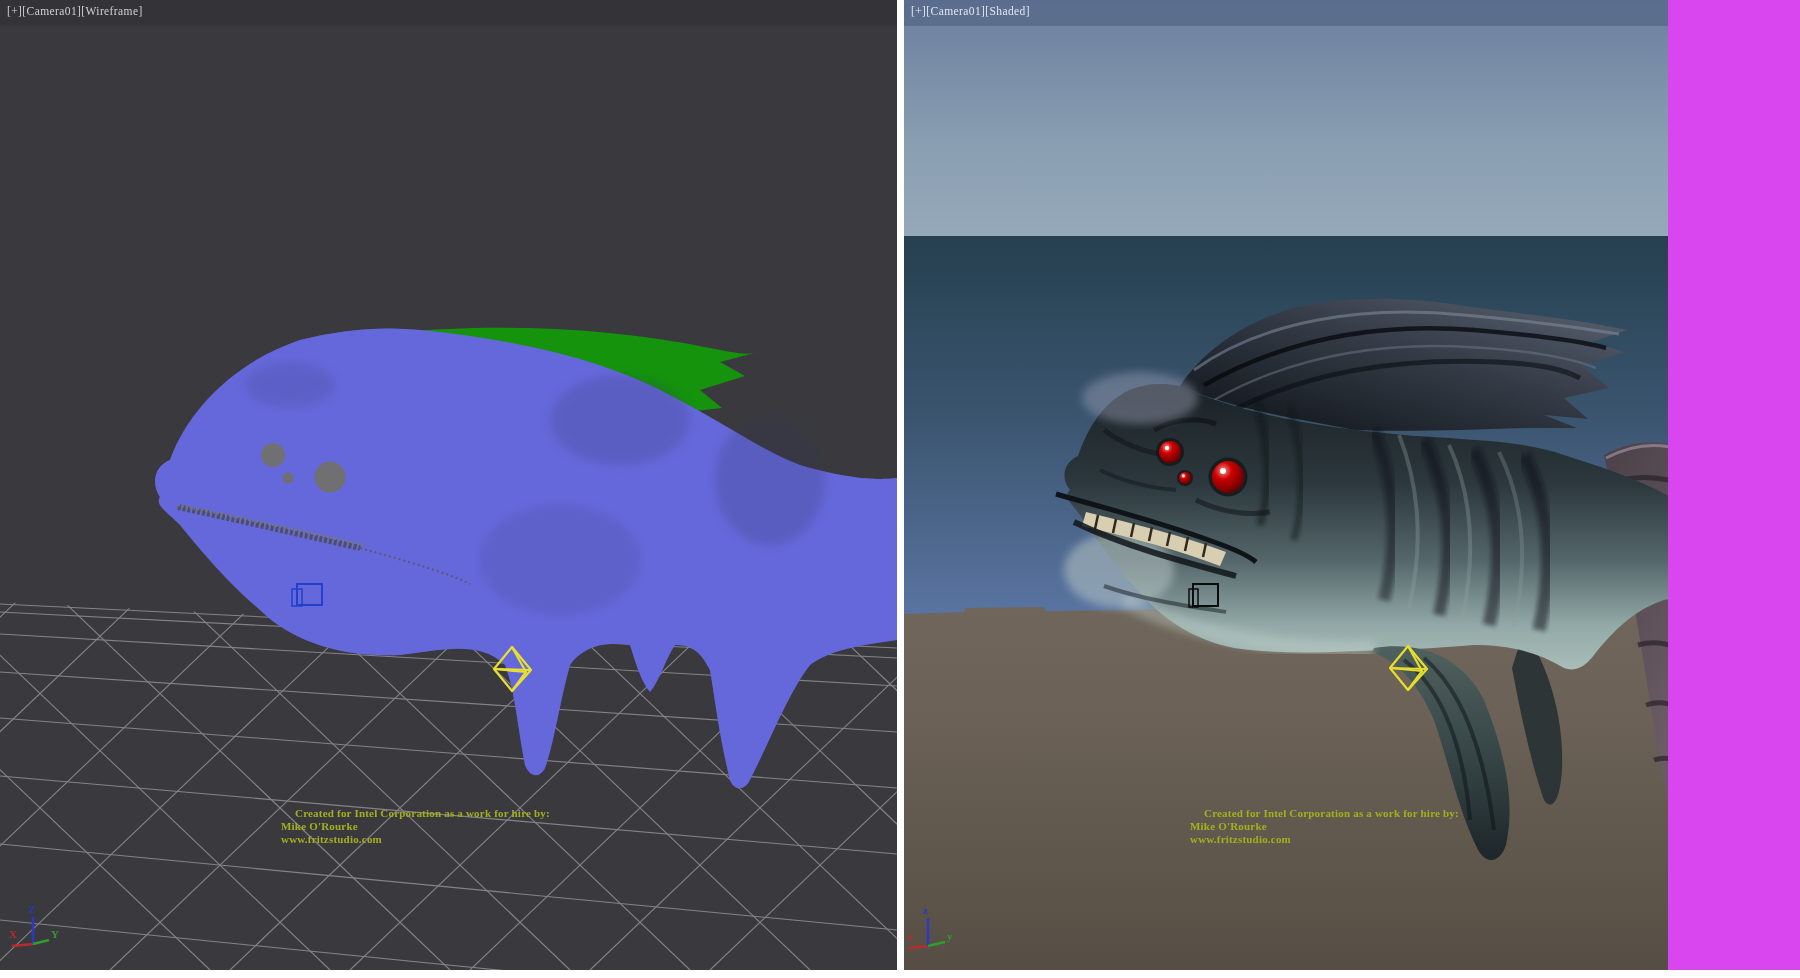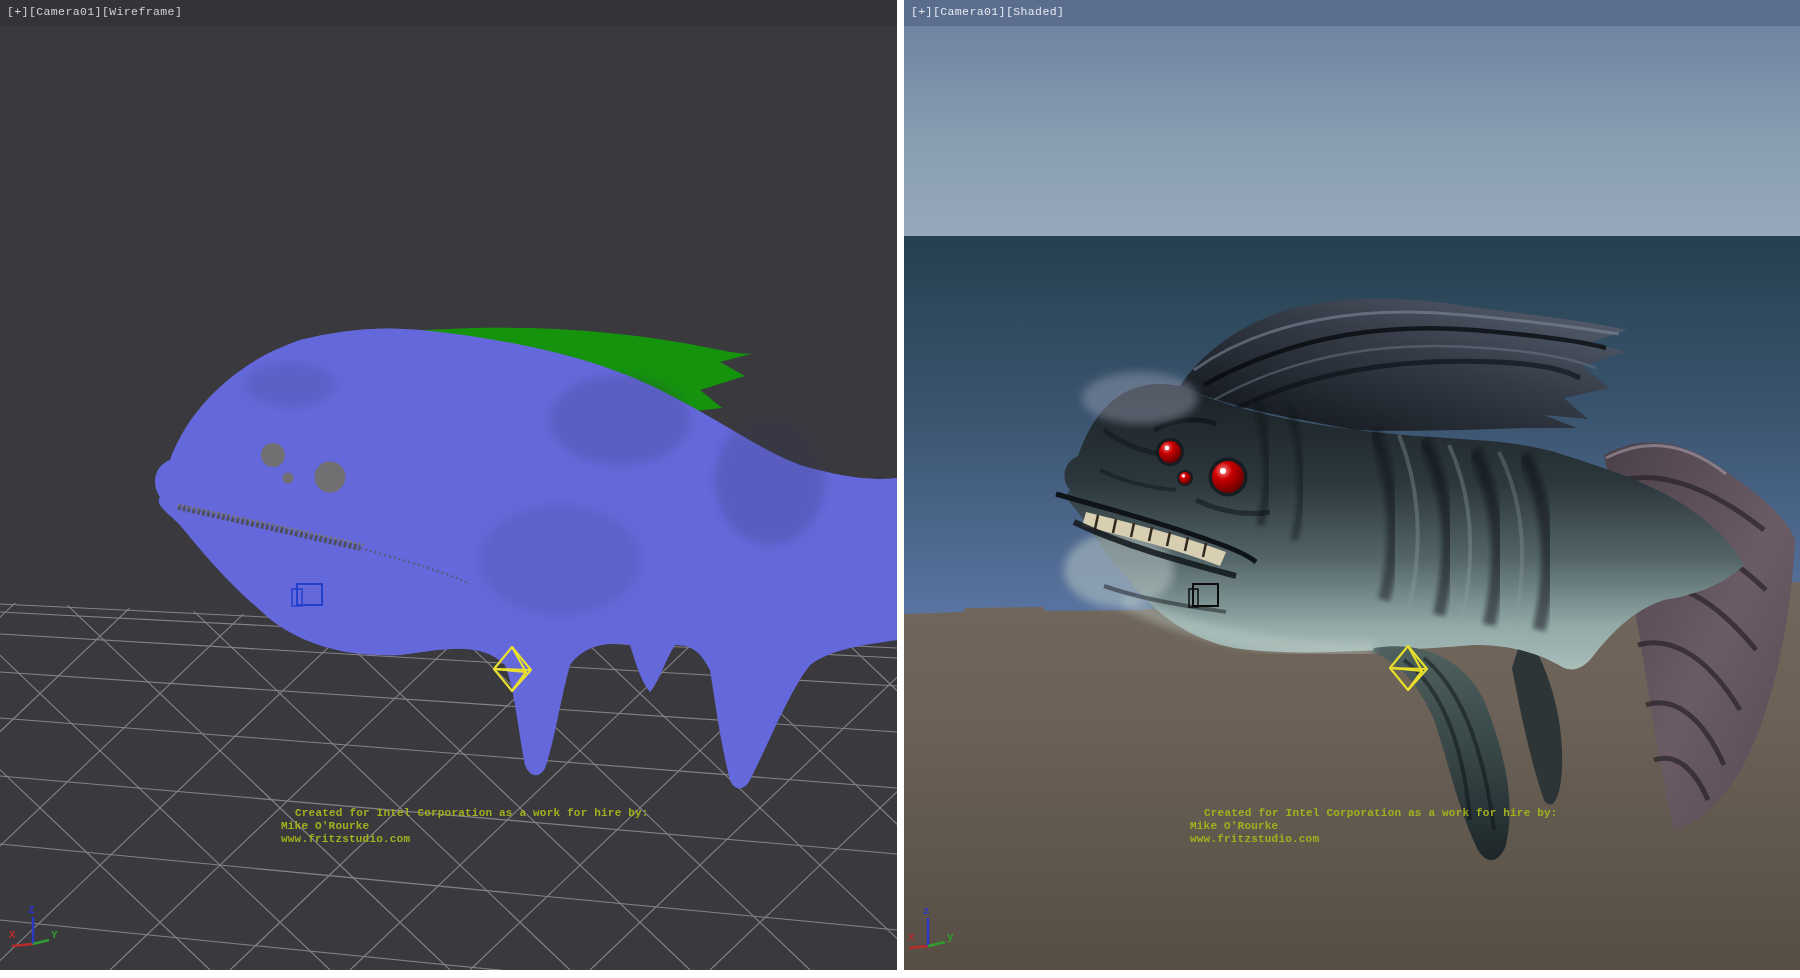--- a/index.html
+++ b/index.html
@@ -1,21 +1,21 @@
 <!DOCTYPE html>
 <html style="--annotation-green: #a2b01e; --wire-bg: #3a3a3e; --grid-line: #8c8c90; --fish-blue: #6568da; --fin-green: #15930d; --eye-gray: #707072; --helper-yellow: #e8e030; --helper-blue: #2140cc; --helper-black: #0b0b0b; --sky-top: #6b7e9e; --sky-horizon: #95a9ba; --sea-dark: #264050; --sea-low: #5b76a4; --ground-top: #71675c; --ground-bottom: #564e44; --eye-red: #cc0000; --axis-red: #bb2b2b; --axis-green: #2f9d2f; --axis-blue: #2b37c8;"><head>
 <meta charset="utf-8">
 <style>
   html,body{margin:0;padding:0;background:#ffffff;}
   .stage{position:relative;width:1800px;height:978px;background:#d946ef;overflow:hidden;
-         font-family:Liberation Mono, monospace;}
+         font-family:Liberation Serif, serif;}
   .viewport{position:absolute;top:0;height:970px;overflow:hidden;}
   .viewport svg{position:absolute;left:0;top:0;}
   #vp-left{left:0;width:897px;background:#3a3a3e;}
-  #vp-right{left:904px;width:896px;background:#2c4558;}
+  #vp-right{left:904px;width:764px;background:#2c4558;}
   .vp-label{position:absolute;left:7px;top:5px;font-size:11.5px;letter-spacing:.4px;
             z-index:5;cursor:default;user-select:none;}
   #vp-left .vp-label{color:#d2d2d4;}
   #vp-right .vp-label{color:#e4e9f0;}
   .annotation{position:absolute;z-index:4;font-size:11px;font-weight:bold;line-height:13px;
               color:var(--annotation-green,#a2b01e);white-space:nowrap;letter-spacing:.2px;}
   #vp-left .annotation{left:281px;top:799px;}
   #vp-right .annotation{left:286px;top:799px;}
   .annotation .l1{margin-left:14px;margin-top:8px;}
 </style>

